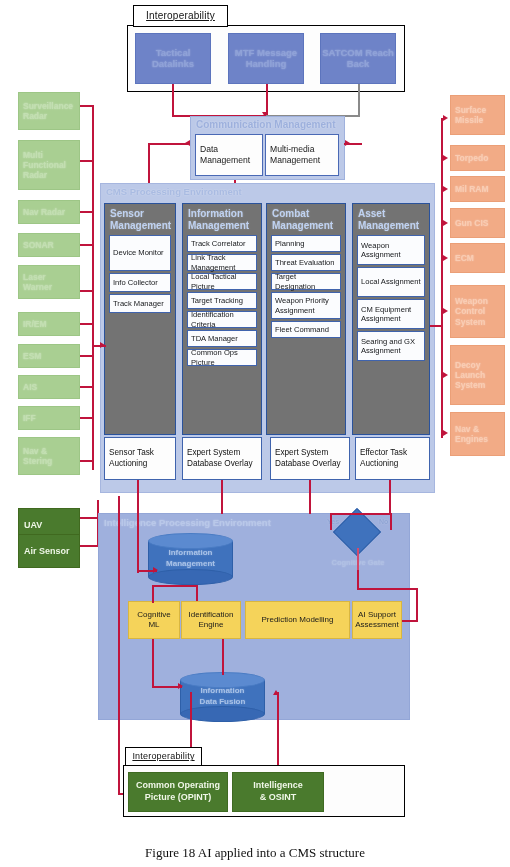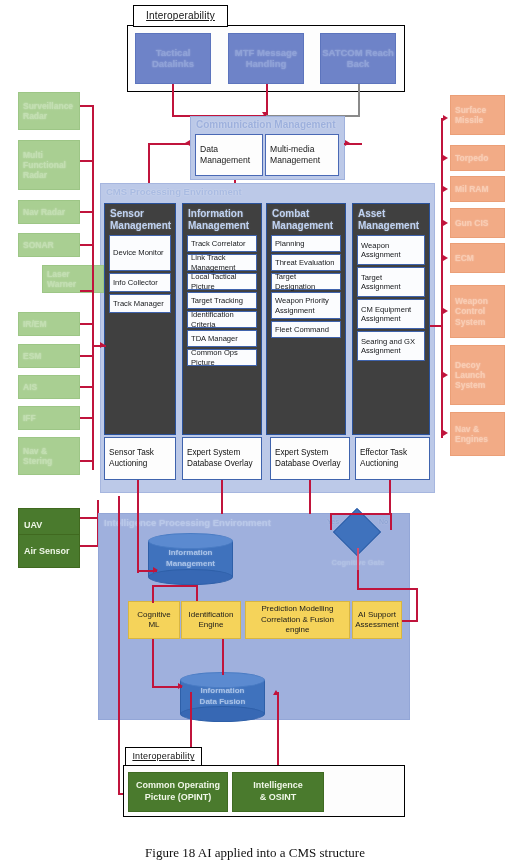--- a/index.html
+++ b/index.html
@@ -47,21 +47,21 @@
     justify-content:center; padding:2px 4px; text-align:left;
   }
 
   
   .cms-panel { background:#bcc9e8; border:1px solid #a6b6df; }
   .cms-title {
     position:absolute; left:8px; top:3px;
     color:#a9bbe2; font-size:9.5px; font-weight:700;
     text-shadow:0 0 2px rgba(255,255,255,.4);
   }
-  .col { position:absolute; background:#404040; border:1px solid #2a529b; }
+  .col { position:absolute; background:#737373; border:1px solid #2a529b; }
   .col-head {
     color:#bfd2f2; font-size:10px; font-weight:700;
     padding:4px 5px 2px 5px; line-height:1.15; text-align:left;
     text-shadow:0 0 2px rgba(255,255,255,.3);
   }
   .item {
     background:#fbfcfe; border:1.1px solid #3f63ad;
     color:#15171a; font-size:7.6px; line-height:1.25;
     margin:2px 4px; padding:2px 3px;
     display:flex; align-items:center; text-align:left;
@@ -295,21 +295,21 @@
 
 <div class="col" style="left:352px; top:203px; width:78px; height:232px;">
   <div class="col-head">
     <div>Asset</div>
     <div>Management</div>
   </div>
   <div class="item tall" style="height:30px;">
     <span>Weapon Assignment</span>
   </div>
   <div class="item tall" style="height:30px;">
-    <span>Target Assignment</span>
+    <span>Local Assignment</span>
   </div>
   <div class="item tall" style="height:30px;">
     <span>CM Equipment Assignment</span>
   </div>
   <div class="item tall" style="height:30px;">
     <span>Searing and GX Assignment</span>
   </div>
 </div>
 <div class="footer-cell" style="left:355px; top:437px; width:75px; height:43px;">
   <span>Effector Task Auctioning</span>
@@ -320,21 +320,21 @@
 </div>
 <div class="abs sensor-box" style="left:18px; top:140px; width:62px; height:50px;">
   <span>Multi Functional Radar</span>
 </div>
 <div class="abs sensor-box" style="left:18px; top:200px; width:62px; height:24px;">
   <span>Nav Radar</span>
 </div>
 <div class="abs sensor-box" style="left:18px; top:233px; width:62px; height:24px;">
   <span>SONAR</span>
 </div>
-<div class="abs sensor-box" style="left:18px; top:265px; width:62px; height:28px;margin-left:24px;">
+<div class="abs sensor-box" style="left:18px; top:265px; width:62px; height:34px;">
   <span>Laser Warner</span>
 </div>
 <div class="abs sensor-box" style="left:18px; top:312px; width:62px; height:24px;">
   <span>IR/EM</span>
 </div>
 <div class="abs sensor-box" style="left:18px; top:344px; width:62px; height:24px;">
   <span>ESM</span>
 </div>
 <div class="abs sensor-box" style="left:18px; top:375px; width:62px; height:24px;">
   <span>AIS</span>
@@ -460,21 +460,20 @@
 </div>
 <div class="abs yellow" style="left:181px; top:601px; width:60px; height:38px;">
   <div>
     <div>Identification</div>
     <div>Engine</div>
   </div>
 </div>
 <div class="abs yellow" style="left:245px; top:601px; width:105px; height:38px;">
   <div>
     <div>Prediction Modelling</div>
-    <div>Correlation &amp; Fusion engine</div>
   </div>
 </div>
 <div class="abs yellow" style="left:352px; top:601px; width:50px; height:38px;">
   <div>
     <div>AI Support</div>
     <div>Assessment</div>
   </div>
 </div>
 
 <div class="abs ln v" style="left:152px; top:585px; height:18px;"></div>

